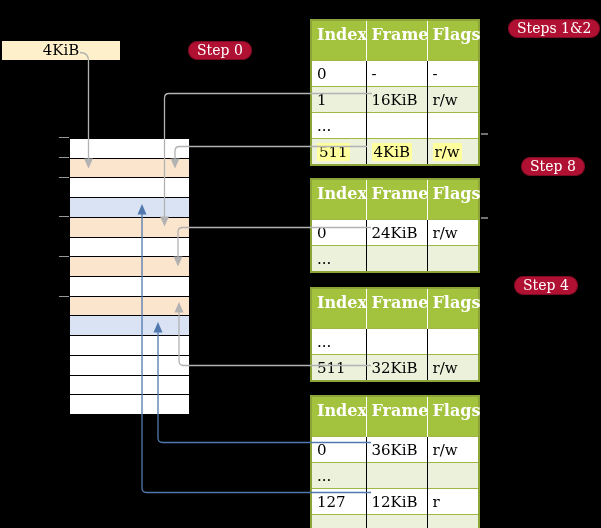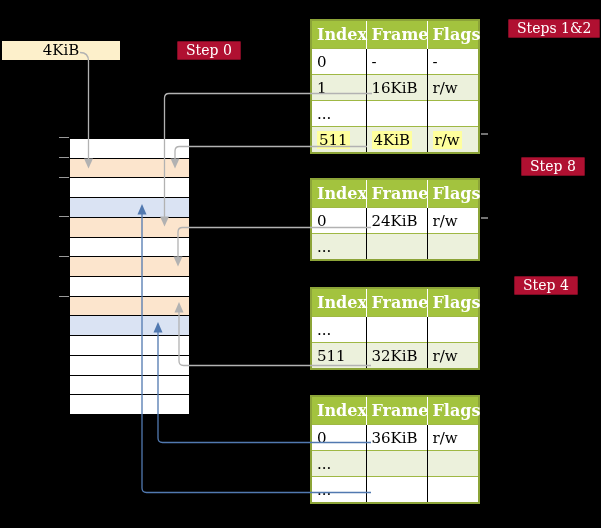--- a/index.html
+++ b/index.html
@@ -2,42 +2,42 @@
 <html><head>
 <meta charset="utf-8">
 <style>
   html,body{margin:0;padding:0;background:#000;}
   #stage{position:relative;width:601px;height:528px;background:#000;overflow:hidden;
          font-family:"DejaVu Serif", serif;}
   
   #rootbox{position:absolute;left:2px;top:41px;width:118px;height:19px;
            background:#fdf0cb;color:#000;font-size:15px;line-height:19px;text-align:center;}
   
-  .steplabel{position:absolute;background:#b01031;border:1px solid #7d0b23;border-radius:1px;
+  .steplabel{position:absolute;background:#b01031;border:1px solid #7d0b23;border-radius:9px;
              color:#fff;font-size:14px;line-height:15px;padding:1px 8px;white-space:nowrap;}
-  #lbl-step0{left:177px;top:41px;}
+  #lbl-step0{left:188px;top:41px;}
   #lbl-steps12{left:508px;top:19px;}
   #lbl-step3{left:521px;top:157px;}
   #lbl-step4{left:514px;top:276px;}
   
   #memcol{position:absolute;left:69px;top:138px;width:121px;height:277px;
           border:1px solid #000;background:#fff;display:flex;flex-direction:column;box-sizing:border-box;}
   .memrow{flex:1;border-bottom:1px solid #000;}
   .memrow:last-child{border-bottom:none;}
   .fill-white{background:#ffffff;}
   .fill-peach{background:#fce5cd;}
   .fill-blue{background:#dae3f3;}
   .tick{position:absolute;left:59px;width:10px;height:1px;background:#9a9a9a;}
   
   table.pt{position:absolute;left:310px;width:170px;border-collapse:collapse;
            border:2px solid #8ca438;table-layout:fixed;background:#fff;}
   #t1{top:19px;} #t2{top:178px;} #t3{top:287px;} #t4{top:395px;}
   table.pt col.c-index{width:55px;} table.pt col.c-frame{width:61px;} table.pt col.c-flags{width:52px;}
   table.pt th{background:#a3c33e;color:#fff;font-weight:bold;font-size:16px;text-align:right;
-              height:27px;padding:0 0 0 5px;}
+              height:27px;padding:0 0 12px 5px;}
   table.pt th + th{border-left:1px solid #fff;}
   table.pt td{height:25px;font-size:15px;color:#000;padding:0 0 0 5px;background:#fff;
               border-top:1px solid #9fb844;overflow:hidden;white-space:nowrap;}
   table.pt td + td{border-left:1px solid #000;}
   table.pt tbody tr:nth-child(even) td{background:#ecf1dc;}
   .hl{background:#ffff9d;padding:0 2px;}
   
   #overlay{position:absolute;left:0;top:0;pointer-events:none;}
   #overlay path{fill:none;stroke-linecap:butt;}
   .gline{stroke:#b2b2b2;stroke-width:1.3px;}
@@ -192,20 +192,25 @@
         <td>0</td>
         <td>36KiB</td>
         <td>r/w</td>
       </tr>
       <tr>
         <td>...</td>
         <td></td>
         <td></td>
       </tr>
       <tr>
+        <td>127</td>
+        <td>12KiB</td>
+        <td>r</td>
+      </tr>
+      <tr>
         <td>...</td>
         <td></td>
         <td></td>
       </tr>
     </tbody>
   </table>
 
   <svg id="overlay" width="601" height="528" viewBox="0 0 601 528">
 
     <path class="gline" d="M 80 52.5 Q 88.5 52.5 88.5 61 L 88.5 159"></path>

